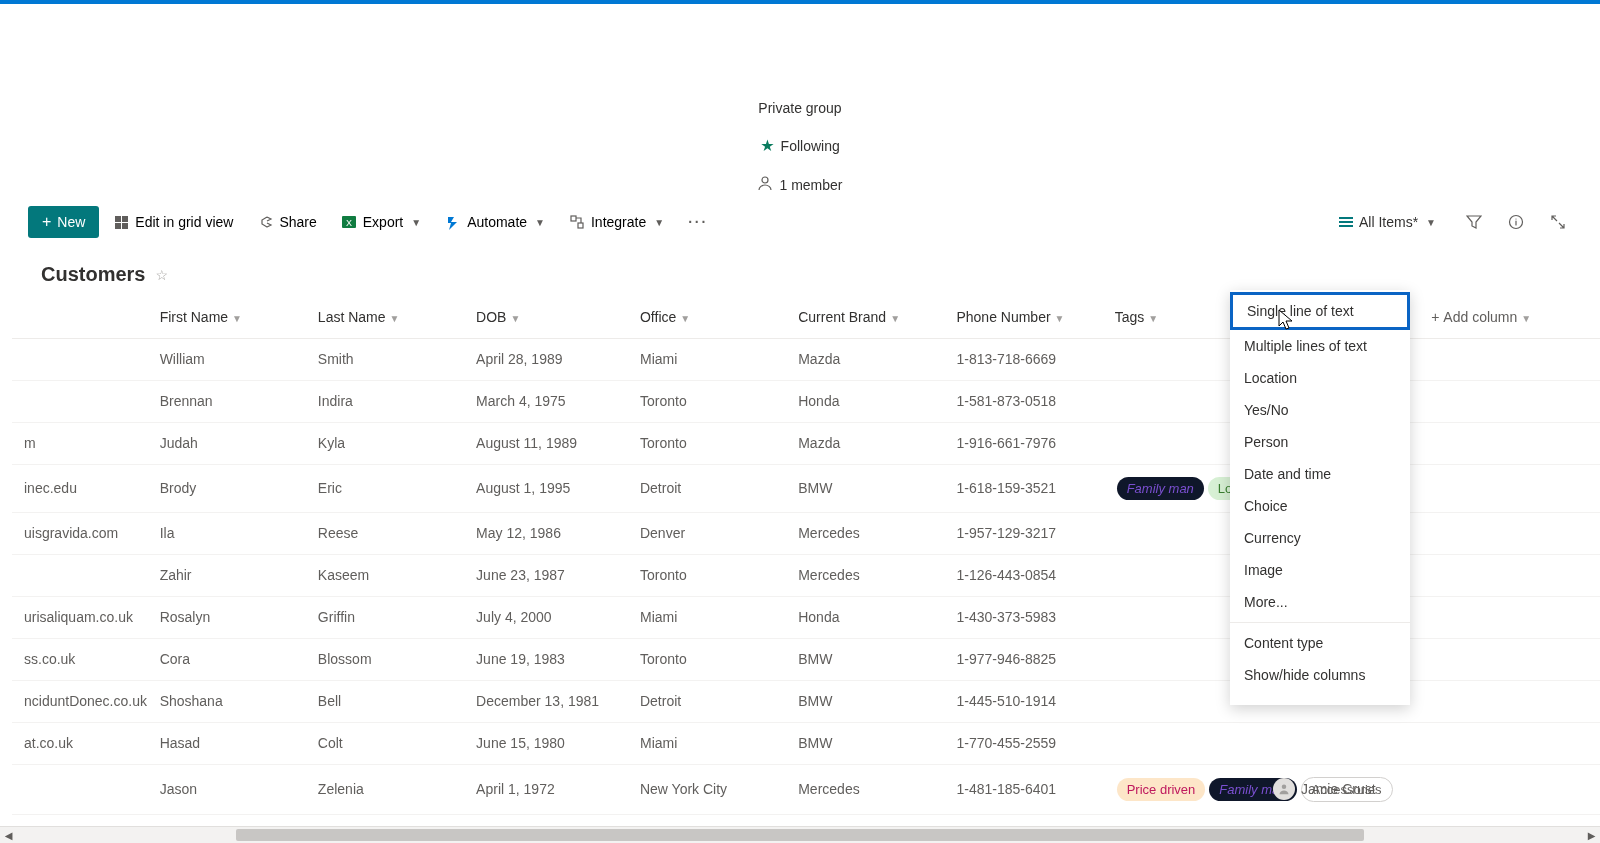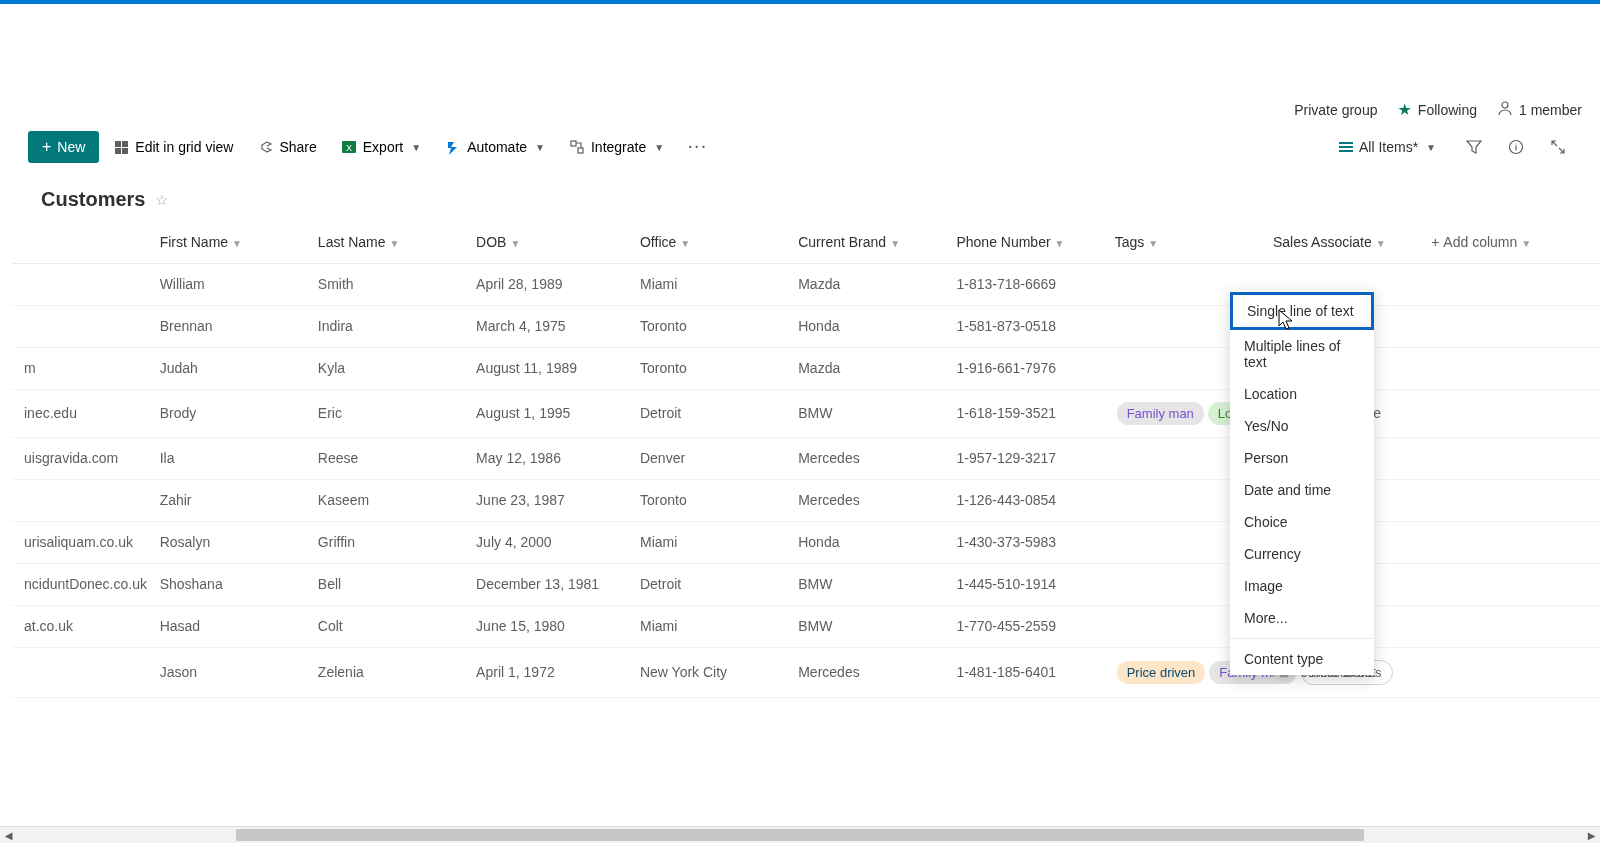--- a/index.html
+++ b/index.html
@@ -2,21 +2,21 @@
 <html><head>
 <meta charset="utf-8">
 <style>
 * { box-sizing: border-box; margin: 0; padding: 0; }
 body { font-family: "Segoe UI", sans-serif; font-size: 14px; color: #323130; background: #fff; overflow: hidden; }
 
 .progress-bar { height: 4px; background: #0078d4; width: 100%; }
 
 .header-region { height: 90px; }
 
-.site-header { display: flex; justify-content: flex-end; align-items: center; padding: 6px 18px; gap: 20px; color: #323130; }
+.site-header { display: flex; justify-content: flex-end; align-items: center; padding: 6px 18px; gap: 20px; color: #323130; flex-direction: column; }
 .site-header .item { display: flex; align-items: center; gap: 6px; font-size: 14px; }
 .star-icon { color: #0a7c5f; font-size: 16px; }
 
 .toolbar { display: flex; align-items: center; padding: 6px 28px; gap: 4px; border-bottom: 1px solid #fff; }
 .toolbar-left { display: flex; align-items: center; gap: 4px; }
 .toolbar-right { margin-left: auto; display: flex; gap: 14px; }
 
 .btn { display: flex; align-items: center; gap: 6px; padding: 6px 10px; border-radius: 3px; cursor: pointer; font-size: 14px; border: none; background: transparent; }
 .btn-primary { background: #03787c; color: #fff; padding: 7px 14px; }
 .btn-primary .plus { font-size: 16px; font-weight: 300; }
@@ -49,32 +49,32 @@
 .col-ln { width: 140px; }
 .col-dob { width: 145px; }
 .col-off { width: 140px; }
 .col-brand { width: 140px; }
 .col-phone { width: 140px; }
 .col-tags { width: 140px; }
 .col-sa { width: 140px; }
 .col-add { width: 160px; }
 
 .tag { display: inline-block; padding: 4px 10px; border-radius: 14px; font-size: 13px; margin: 2px 2px; }
-.tag-purple { background: #e5e5e5; color: #7a4fd0; }
+.tag-purple { background: #0f172a; color: #7a4fd0; font-style: italic; }
 .tag-green { background: #d7f0d4; color: #3a7f2f; }
-.tag-orange { background: #fde6c8; color: #0c4a6e; }
+.tag-orange { background: #fde6c8; color: #be185d; }
 .tag-outline { background: #fff; border: 1px solid #d2d0ce; color: #605e5c; }
 
 .person { display: flex; align-items: center; gap: 6px; color: #605e5c; }
 .avatar { width: 22px; height: 22px; border-radius: 50%; background: #e1dfdd; display: inline-flex; align-items: center; justify-content: center; color: #605e5c; font-size: 12px; }
 
 .add-col-th { color: #605e5c; }
 .add-col-th .plus { color: #605e5c; margin-right: 4px; }
 
-.dropdown { position: absolute; top: 290px; left: 1230px; width: 144px; background: #fff; box-shadow: 0 4px 14px rgba(0,0,0,0.18); z-index: 50; padding: 2px 0 0; }
+.dropdown { position: absolute; top: 290px; left: 1230px; width: 180px; background: #fff; box-shadow: 0 4px 14px rgba(0,0,0,0.18); z-index: 50; padding: 2px 0 14px; }
 .dropdown .item { padding: 8px 14px; font-size: 14px; cursor: pointer; }
 .dropdown .item.selected { border: 3px solid #0a64c4; }
 .dropdown .divider { height: 1px; background: #edebe9; margin: 4px 0; }
 
 .cursor { position: absolute; top: 308px; left: 1275px; z-index: 60; pointer-events: none; font-size: 18px; }
 
 .hscroll { position: fixed; bottom: 0; left: 0; right: 0; height: 17px; background: #f3f2f1; border-top: 1px solid #e1dfdd; display: flex; align-items: center; }
 .hscroll .arrow { width: 17px; height: 17px; display: flex; align-items: center; justify-content: center; font-size: 10px; color: #605e5c; }
 .hscroll .track { flex: 1; position: relative; height: 100%; }
 .hscroll .thumb { position: absolute; left: 14%; width: 72%; top: 2px; height: 12px; background: #c8c6c4; border-radius: 2px; }
@@ -315,20 +315,32 @@
           <td>Griffin</td>
           <td>July 4, 2000</td>
           <td>Miami</td>
           <td>Honda</td>
           <td>1-430-373-5983</td>
           <td></td>
           <td></td>
           <td></td>
         </tr>
         <tr>
+          <td class="partial">ss.co.uk</td>
+          <td>Cora</td>
+          <td>Blossom</td>
+          <td>June 19, 1983</td>
+          <td>Toronto</td>
+          <td>BMW</td>
+          <td>1-977-946-8825</td>
+          <td></td>
+          <td></td>
+          <td></td>
+        </tr>
+        <tr>
           <td class="partial">nciduntDonec.co.uk</td>
           <td>Shoshana</td>
           <td>Bell</td>
           <td>December 13, 1981</td>
           <td>Detroit</td>
           <td>BMW</td>
           <td>1-445-510-1914</td>
           <td></td>
           <td></td>
           <td></td>
@@ -380,20 +392,21 @@
       <div class="item">Person</div>
       <div class="item">Date and time</div>
       <div class="item">Choice</div>
       <div class="item">Currency</div>
       <div class="item">Image</div>
       <div class="item">More...</div>
     </div>
   <div class="divider"></div>
   <div id="dd-footer">
       <div class="item">Content type</div>
+      <div class="item">Show/hide columns</div>
     </div>
 </div>
 
 <div class="cursor">
   <svg width="20" height="24" viewBox="0 0 20 24">
       <path d="M4 2v16l4-4 3 7 3-1-3-7h6z" fill="#fff" stroke="#000" stroke-width="1"></path>
     </svg>
 </div>
 
 <div class="hscroll">

